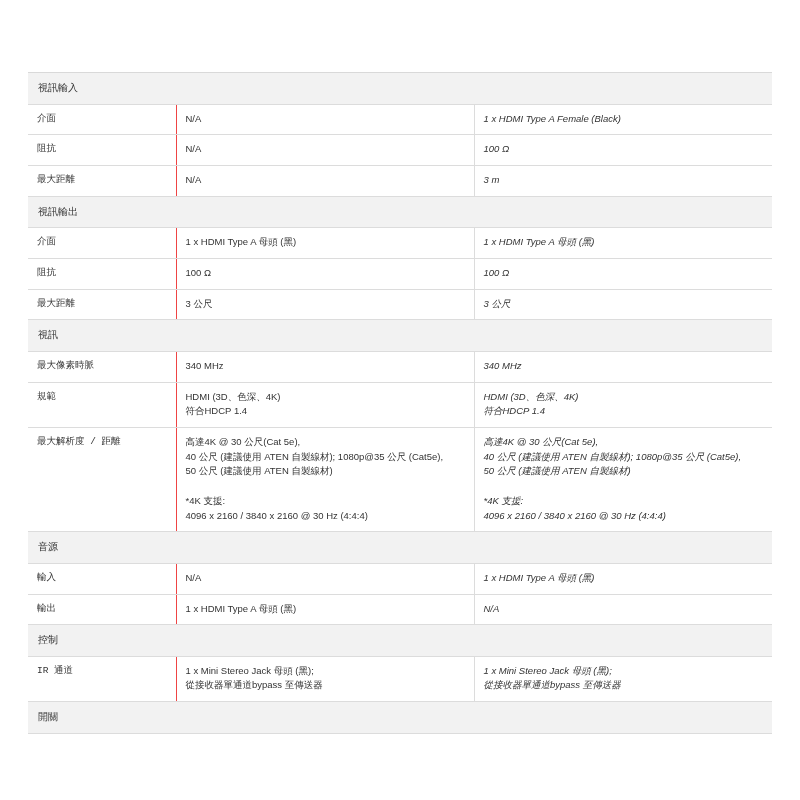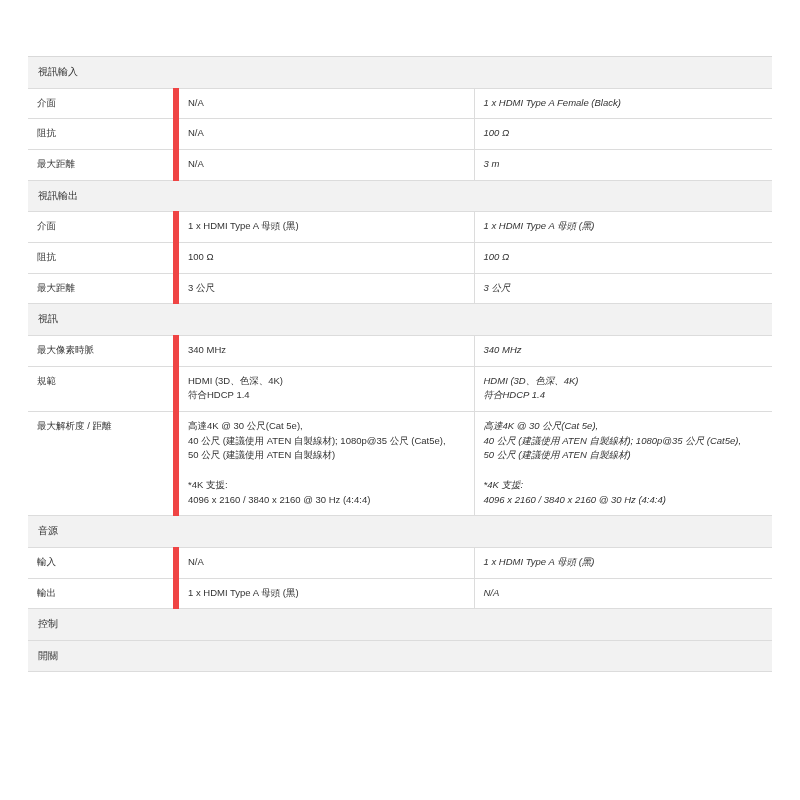--- a/index.html
+++ b/index.html
@@ -6,21 +6,21 @@
     margin: 0;
     padding: 0;
     background: #ffffff;
     width: 800px;
     height: 800px;
     font-family: "Liberation Sans", sans-serif;
   }
   #spec-wrap {
     position: absolute;
     left: 28px;
-    top: 56px;
+    top: 72px;
     width: 744px;
     border-top: 1px solid #d9d9d9;
     box-sizing: border-box;
   }
   table.spec {
     width: 744px;
     border-collapse: collapse;
     table-layout: fixed;
   }
   table.spec td {
@@ -38,23 +38,24 @@
   col.c3 { width: 298px; }
 
   tr.section-row td {
     background: #f2f2f2;
     font-size: 10px;
     color: #333333;
     padding-left: 10px;
     border-bottom: 1px solid #dcdcdc;
   }
   td.label {
-    border-right: 6px solid #ef4444;
+    border-right: 1px solid #ef4444;
     padding-left: 18px;
     color: #333333;
+    font-family: Liberation Mono, monospace;
   }
   td.val {
     border-right: 1px solid #dcdcdc;
     color: #333333;
   }
   td.val:last-child { border-right: none; font-style: italic; }
   td.label + td.val { }
 </style>
 </head>
 <body>
@@ -130,18 +131,23 @@
           <td class="val">1 x HDMI Type A 母頭 (黑)</td>
         </tr>
         <tr>
           <td class="label">輸出</td>
           <td class="val">1 x HDMI Type A 母頭 (黑)</td>
           <td class="val">N/A</td>
         </tr>
         <tr class="section-row">
           <td colspan="3">控制</td>
         </tr>
+        <tr>
+          <td class="label">IR 通道</td>
+          <td class="val">1 x Mini Stereo Jack 母頭 (黑);<br>從接收器單通道bypass 至傳送器</td>
+          <td class="val">1 x Mini Stereo Jack 母頭 (黑);<br>從接收器單通道bypass 至傳送器</td>
+        </tr>
         <tr class="section-row">
           <td colspan="3">開關</td>
         </tr>
       </tbody>
   </table>
 </div>
 
 </body></html>

